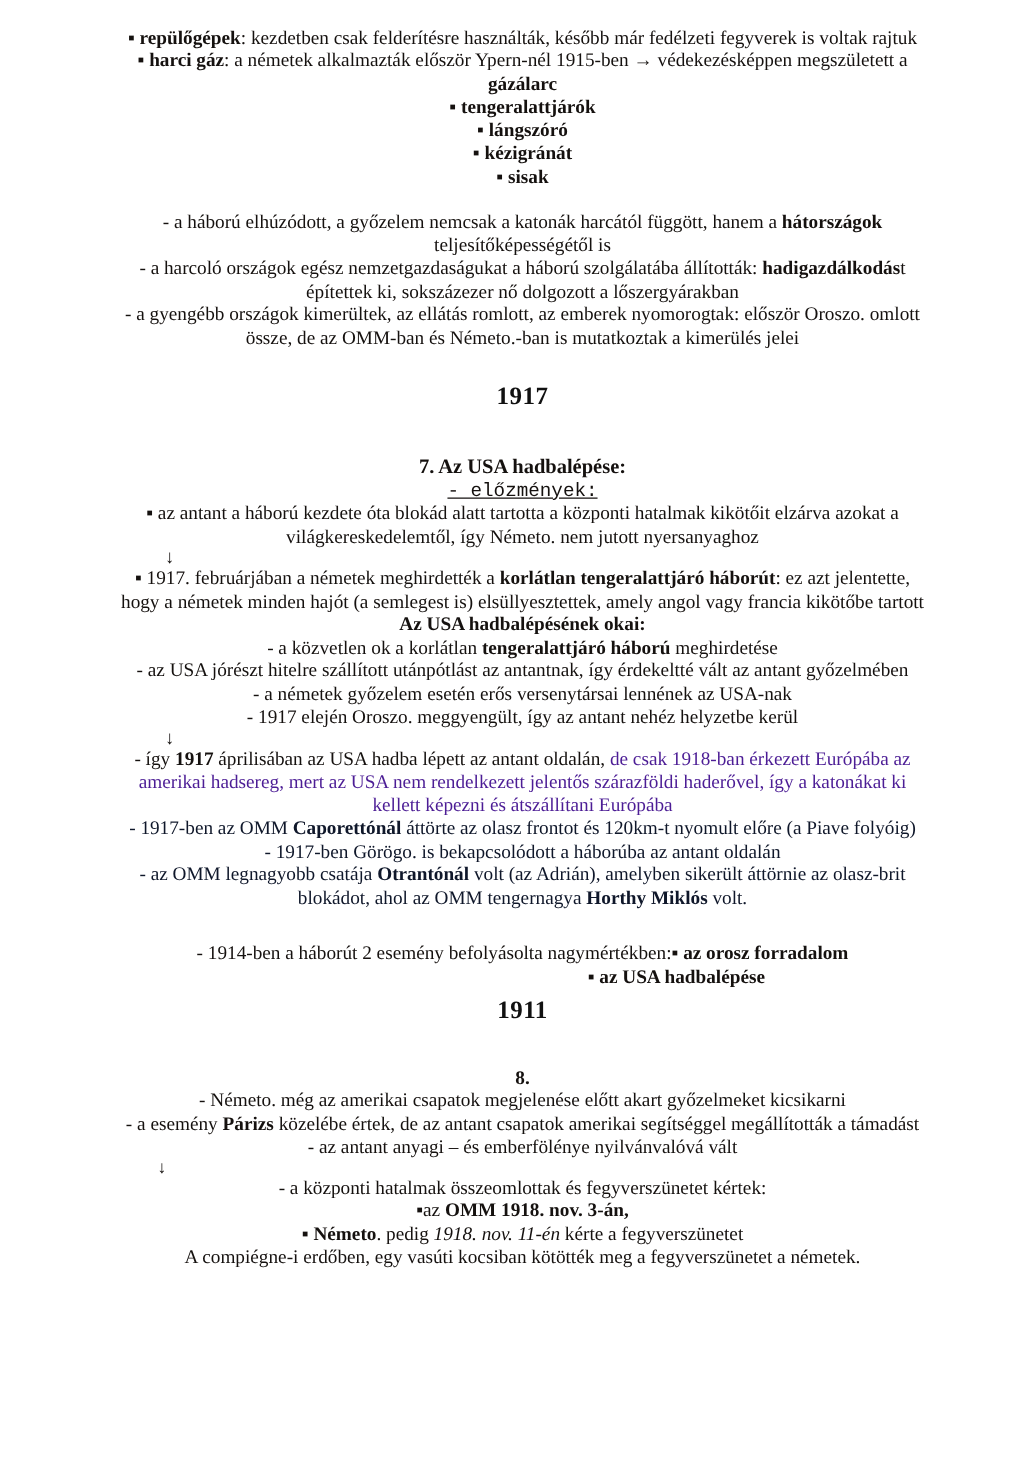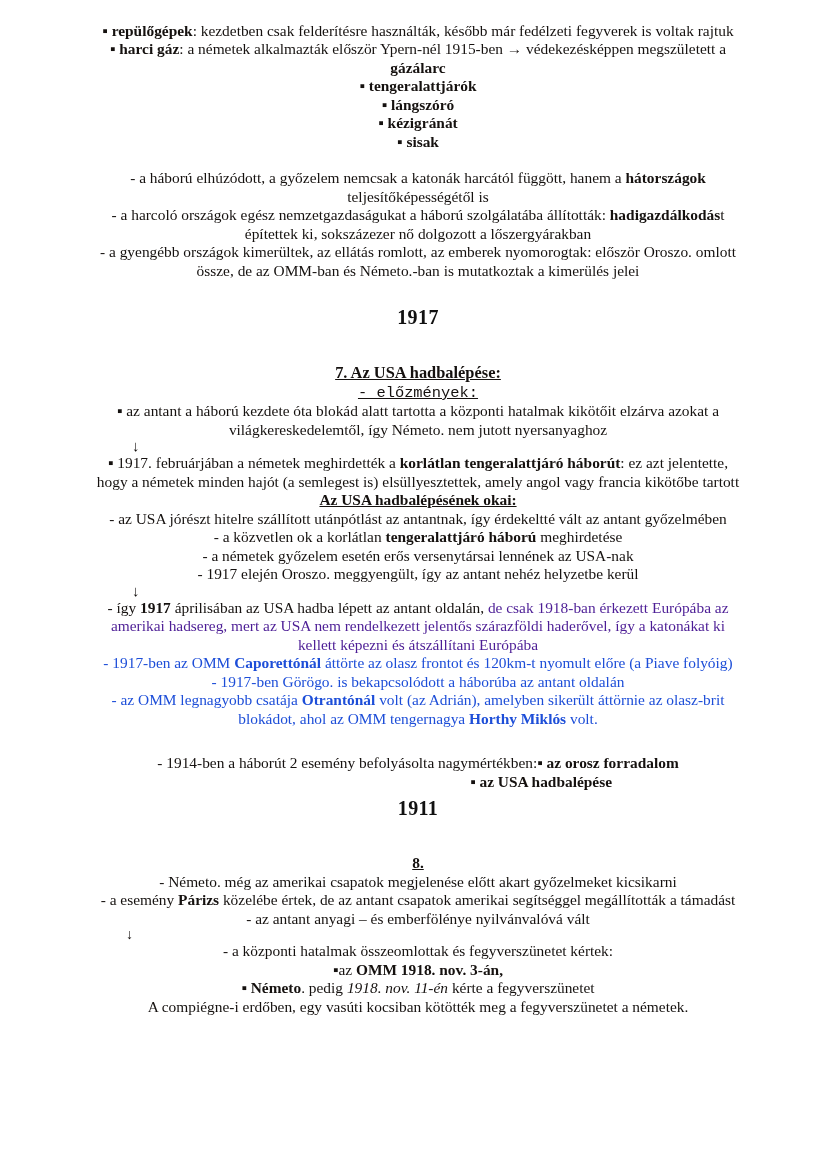--- a/index.html
+++ b/index.html
@@ -29,24 +29,23 @@
     text-align: left;
   }
   .ln {
     display: block;
     white-space: normal;
     text-align: center;
   }
   b, .b { font-weight: bold; }
   i, .i { font-style: italic; }
   .red { color: #4c1d95; }
-  .redline { color: #1d4ed8; }
+  .redline { color: #0f172a; }
   .hdr-ul {
     font-weight: bold;
-    text-decoration: underline;
     font-size: 16.4px;
   }
   .sub-ul {
     text-decoration: underline;
     font-family: Liberation Mono, monospace;
   }
   .year {
     text-align: center;
     font-weight: bold;
     font-size: 20px;
@@ -103,22 +102,22 @@
 
   <div class="gap-xl"></div>
 
   <div class="blk">
     <span class="ln"><span class="hdr-ul">7. Az USA hadbalépése:</span></span>
     <span class="ln"><span class="sub-ul">- előzmények:</span></span>
     <span class="ln">▪ az antant a háború kezdete óta blokád alatt tartotta a központi hatalmak kikötőit elzárva azokat a világkereskedelemtől, így Németo. nem jutott nyersanyaghoz</span>
     <span class="arrow">↓</span>
     <span class="ln"><span>▪ 1917. februárjában a németek meghirdették a </span><b>korlátlan tengeralattjáró háborút</b><span>: ez azt jelentette, hogy a németek minden hajót (a semlegest is) elsüllyesztettek, amely angol vagy francia kikötőbe tartott</span></span>
     <span class="ln"><span class="hdr-ul" style="font-size:15.4px">Az USA hadbalépésének okai:</span></span>
+    <span class="ln"><span>- a közvetlen ok a korlátlan </span><b>tengeralattjáró háború</b><span> meghirdetése</span></span>
     <span class="ln">- az USA jórészt hitelre szállított utánpótlást az antantnak, így érdekeltté vált az antant győzelmében</span>
-    <span class="ln"><span>- a közvetlen ok a korlátlan </span><b>tengeralattjáró háború</b><span> meghirdetése</span></span>
     <span class="ln">- a németek győzelem esetén erős versenytársai lennének az USA-nak</span>
     <span class="ln">- 1917 elején Oroszo. meggyengült, így az antant nehéz helyzetbe kerül</span>
     <span class="arrow">↓</span>
   </div>
 
   <div class="blk">
     <span class="ln"><span>- így </span><b>1917</b><span> áprilisában az USA hadba lépett az antant oldalán, </span><span class="red">de csak 1918-ban érkezett Európába az amerikai hadsereg, mert az USA nem rendelkezett jelentős szárazföldi haderővel, így a katonákat ki kellett képezni és átszállítani Európába</span></span>
     <span class="ln redline"><span>- 1917-ben az OMM </span><b>Caporettónál</b><span> áttörte az olasz frontot és 120km-t nyomult előre (a Piave folyóig)</span></span>
     <span class="ln redline">- 1917-ben Görögo. is bekapcsolódott a háborúba az antant oldalán</span>
     <span class="ln redline"><span>- az OMM legnagyobb csatája </span><b>Otrantónál</b><span> volt (az Adrián), amelyben sikerült áttörnie az olasz-brit blokádot, ahol az OMM tengernagya </span><b>Horthy Miklós</b><span> volt.</span></span>

